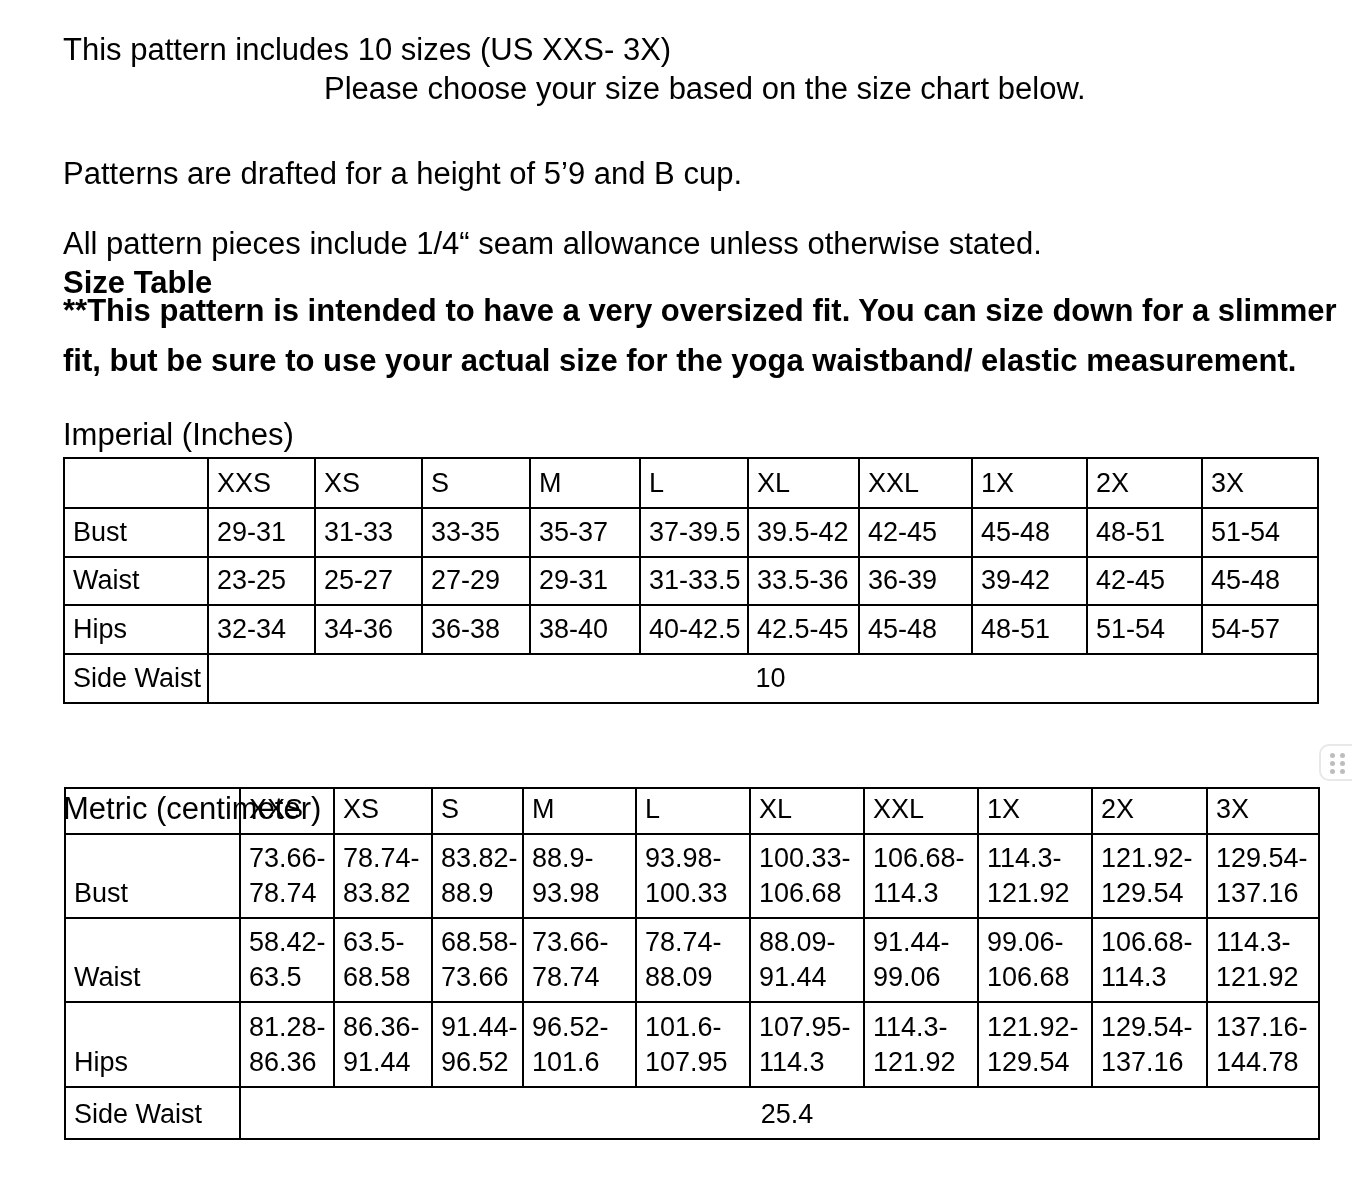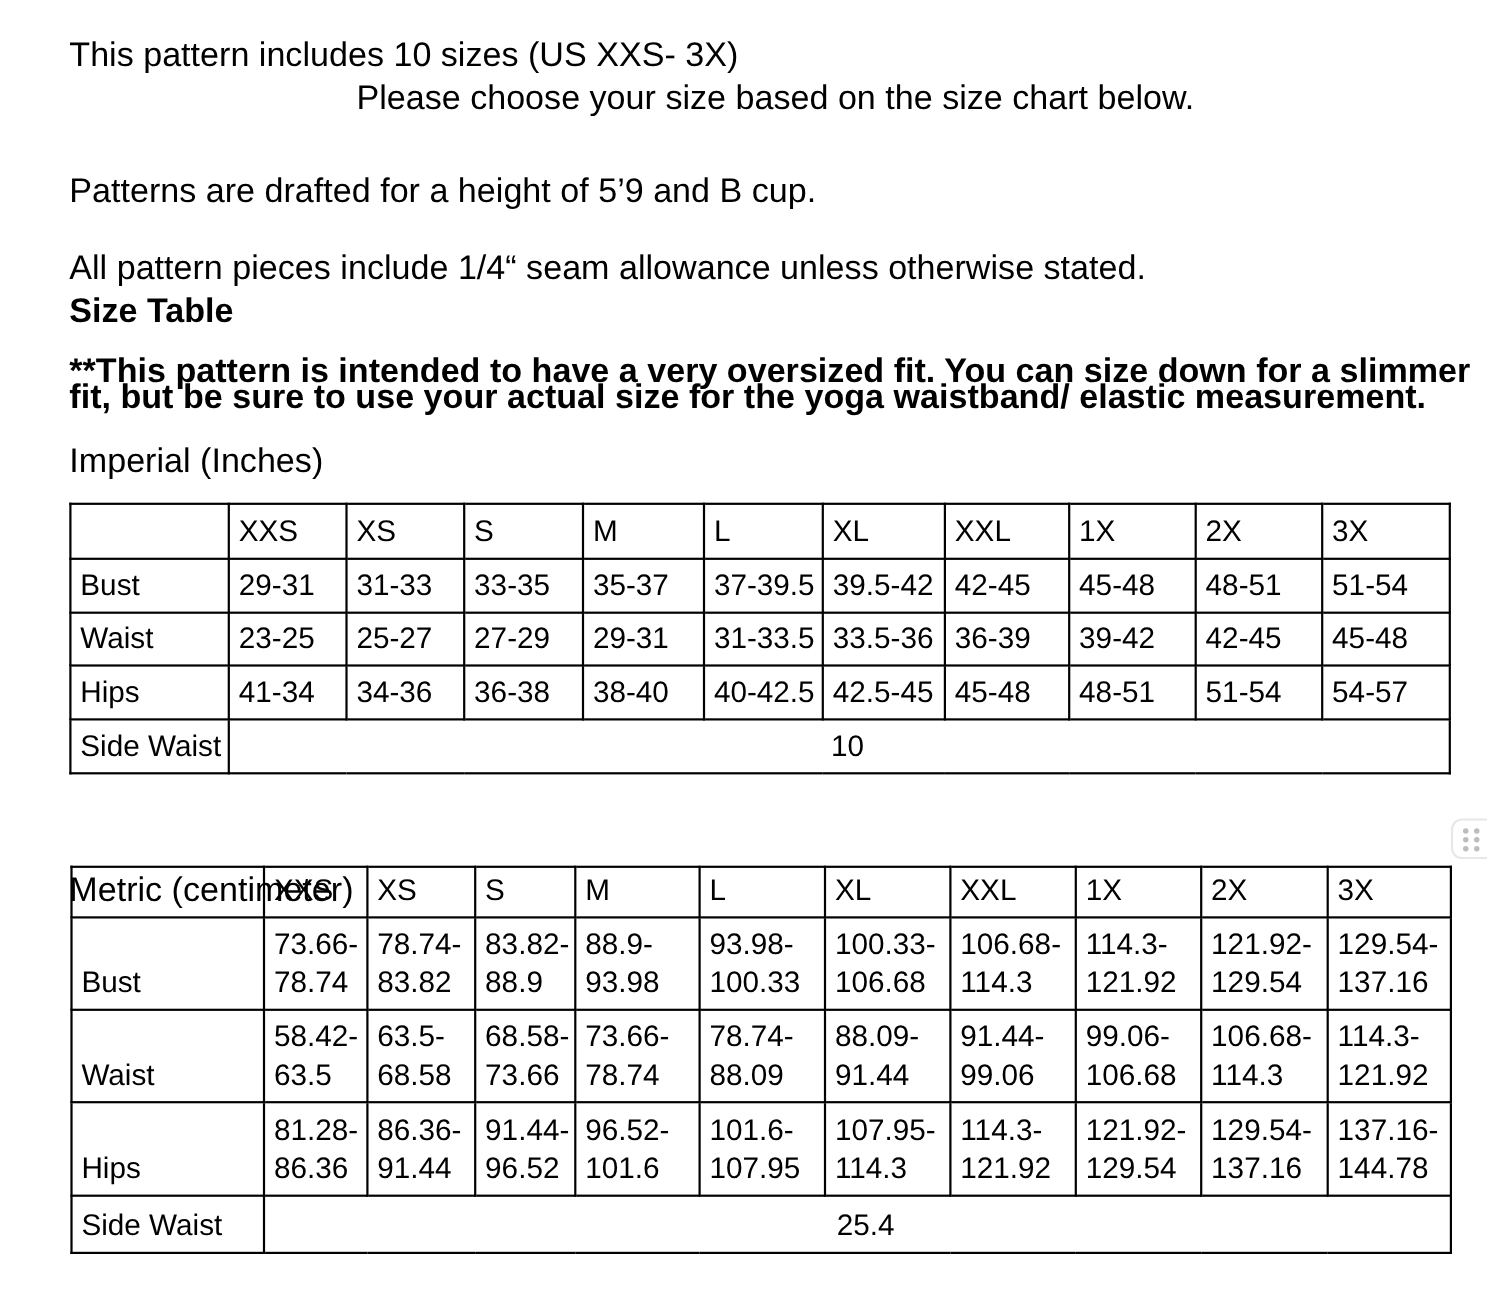--- a/index.html
+++ b/index.html
@@ -64,24 +64,24 @@
   }
 </style>
 </head>
 <body>
 
 <div class="para" style="top:30px">This pattern includes 10 sizes (US XXS- 3X)</div>
 <div class="para" style="top:69px; left:324px">Please choose your size based on the size chart below.</div>
 <div class="para" style="top:154px">Patterns are drafted for a height of 5’9 and B cup.</div>
 <div class="para" style="top:224px">All pattern pieces include 1/4“ seam allowance unless otherwise stated.</div>
 <div class="para bold" style="top:263px">Size Table</div>
-<div class="para bold" style="top:317px">**This pattern is intended to have a very oversized fit. You can size down for a slimmer</div>
+<div class="para bold" style="top:291px">**This pattern is intended to have a very oversized fit. You can size down for a slimmer</div>
 <div class="para bold" style="top:341px">fit, but be sure to use your actual size for the yoga waistband/ elastic measurement.</div>
 
-<div class="para" style="top:399px">Imperial (Inches)</div>
+<div class="para" style="top:415px">Imperial (Inches)</div>
 
 <table class="size-table" style="left:63px; top:457px;">
   <colgroup>
     <col style="width:144px">
       <col style="width:107px">
       <col style="width:107px">
       <col style="width:108px">
     <col style="width:110px">
       <col style="width:108px">
       <col style="width:111px">
@@ -125,21 +125,21 @@
     <td>29-31</td>
     <td>31-33.5</td>
     <td>33.5-36</td>
     <td>36-39</td>
     <td>39-42</td>
     <td>42-45</td>
     <td>45-48</td>
   </tr>
   <tr style="height:49px">
     <td>Hips</td>
-    <td>41-34</td>
+    <td>32-34</td>
     <td>34-36</td>
     <td>36-38</td>
     <td>38-40</td>
     <td>40-42.5</td>
     <td>42.5-45</td>
     <td>45-48</td>
     <td>48-51</td>
     <td>51-54</td>
     <td>54-57</td>
   </tr>

